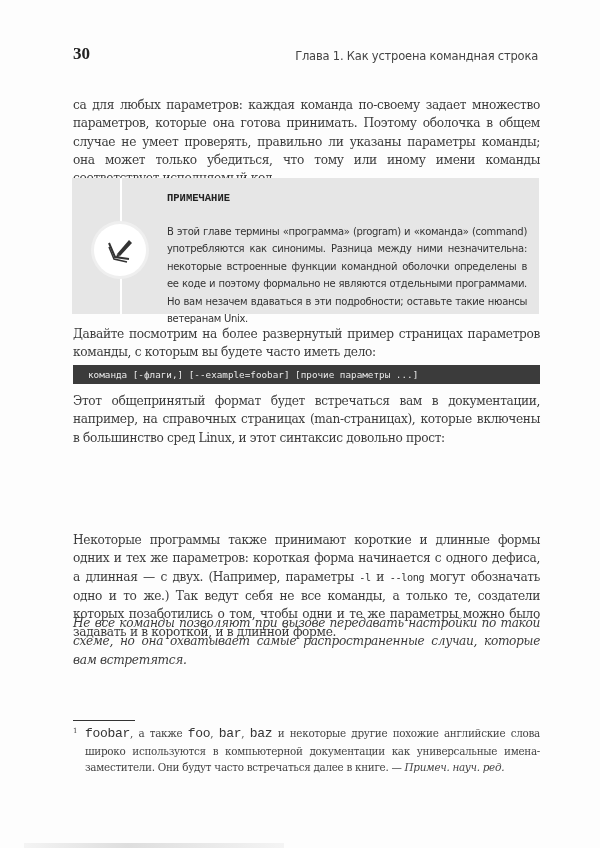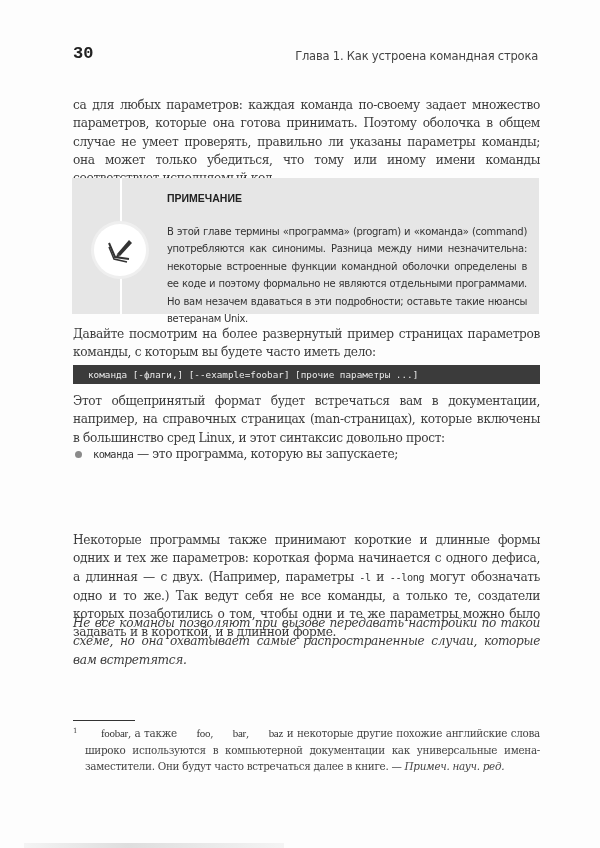--- a/index.html
+++ b/index.html
@@ -1,35 +1,35 @@
 <!DOCTYPE html>
 <html><head>
 <meta charset="utf-8">
 <style>
   html,body{margin:0;padding:0;}
   body{width:600px;height:848px;background:#fdfdfd;position:relative;overflow:hidden;color:#3a3a3a;}
-  .page-num{position:absolute;left:73px;top:44px;font-family:Liberation Mono, monospace;font-weight:bold;font-size:17px;color:#222;}
+  .page-num{position:absolute;left:73px;top:44px;font-family:Liberation Serif, serif;font-weight:bold;font-size:17px;color:#222;}
   .running-head{position:absolute;right:62px;top:49px;font-family:"DejaVu Sans",sans-serif;font-size:11.5px;color:#444;letter-spacing:-0.2px;margin-left:29px;}
   .para{position:absolute;left:73px;width:467px;font-family:"DejaVu Serif",serif;font-size:12.2px;line-height:18.3px;text-align:justify;color:#3c3c3c;letter-spacing:-0.35px;}
   .note{position:absolute;left:72px;top:178px;width:467px;height:136px;background:#e6e6e6;}
   .note-line{position:absolute;left:48px;top:0;width:2px;height:136px;background:#fff;}
   .note-circle{position:absolute;left:22px;top:46px;width:52px;height:52px;border-radius:50%;background:#fff;box-shadow:0 0 0 3px #efefef;display:flex;align-items:center;justify-content:center;}
-  .note-title{position:absolute;left:95px;top:14px;font-family:Liberation Sans, sans-serif;font-weight:bold;font-size:10.5px;color:#222;}
+  .note-title{position:absolute;left:95px;top:14px;font-family:Liberation Mono, monospace;font-weight:bold;font-size:10.5px;color:#222;}
   .note-body{position:absolute;left:95px;top:45px;width:360px;font-family:"DejaVu Sans",sans-serif;font-size:10px;line-height:17.4px;text-align:justify;color:#333;letter-spacing:-0.3px;}
   .code-block{position:absolute;left:73px;top:365px;width:467px;height:19px;background:#3b3b3b;color:#eaeaea;font-family:"DejaVu Sans Mono",monospace;font-size:9.3px;line-height:19px;padding-left:15px;box-sizing:border-box;}
   .mono{font-family:"DejaVu Sans Mono",monospace;font-size:10.2px;color:#333;}
   .list{position:absolute;left:73px;top:445px;width:467px;margin:0;padding:0;list-style:none;}
   .list li{position:relative;padding-left:20px;margin-bottom:5px;font-family:"DejaVu Serif",serif;font-size:12.2px;line-height:18.3px;text-align:justify;color:#3c3c3c;letter-spacing:-0.35px;}
   .bullet{position:absolute;left:2px;top:6px;width:7px;height:7px;border-radius:50%;background:#8a8a8a;}
   sup{font-size:7px;}
   .fn-rule{position:absolute;left:73px;top:720px;width:62px;height:1px;background:#333;}
   .footnote{position:absolute;left:73px;top:725px;width:467px;font-family:"DejaVu Serif",serif;font-size:10.4px;line-height:16.5px;color:#444;text-align:justify;letter-spacing:-0.3px;}
   .fn-mark{position:absolute;left:0;top:-2px;font-size:7px;}
   .fn-text{display:block;padding-left:12px;}
-  .fn-mono{font-family:Liberation Serif, serif;font-size:11px;color:#333;margin-left:16px;}
+  .fn-mono{font-family:Liberation Mono, monospace;font-size:13px;color:#333;}
   .shadow-bar{position:absolute;left:24px;top:843px;width:260px;height:5px;background:linear-gradient(to right,#f4f4f4,#dedede 40%,#f4f4f4);}
 </style>
 </head>
 <body>
 
 <div class="page-num">30</div>
 <div class="running-head">Глава 1. Как устроена командная строка</div>
 
 <div class="para" style="top:96px;">са для любых параметров: каждая команда по-своему задает множество параметров, которые она готова принимать. Поэтому оболочка в общем случае не умеет проверять, правильно ли указаны параметры команды; она может только убедиться, что тому или иному имени команды соответствует исполняемый код.</div>
 
@@ -47,24 +47,20 @@
   <div class="note-body">В этой главе термины «программа» (program) и «команда» (command) употребляются как синонимы. Разница между ними незначительна: некоторые встроенные функции командной оболочки определены в ее коде и поэтому формально не являются отдельными программами. Но вам незачем вдаваться в эти подробности; оставьте такие нюансы ветеранам Unix.</div>
 </div>
 
 <div class="para" style="top:325px;">Давайте посмотрим на более развернутый пример страницах параметров команды, с которым вы будете часто иметь дело:</div>
 
 <div class="code-block">команда [-флаги,] [--example=foobar] [прочие параметры ...]</div>
 
 <div class="para" style="top:392px;">Этот общепринятый формат будет встречаться вам в документации, например, на справочных страницах (man-страницах), которые включены в большинство сред Linux, и этот синтаксис довольно прост:</div>
 
 <ul class="list">
-  <li>
-    <span class="bullet"></span>
-    <span class="mono">команда</span><span> — это программа, которую вы запускаете;</span>
-  </li>
 </ul>
 
 <div class="para" style="top:531px;">
   <span>Некоторые программы также принимают короткие и длинные формы одних и тех же параметров: короткая форма начинается с одного дефиса, а длинная — с двух. (Например, параметры </span><span class="mono">-l</span><span> и </span><span class="mono">--long</span><span> могут обозначать одно и то же.) Так ведут себя не все команды, а только те, создатели которых позаботились о том, чтобы одни и те же параметры можно было задавать и в короткой, и в длинной форме.</span>
 </div>
 
 <div class="para" style="top:614px;font-style:italic;">Не все команды позволяют при вызове передавать настройки по такой схеме, но она охватывает самые распространенные случаи, которые вам встретятся.</div>
 
 <div class="fn-rule"></div>
 <div class="footnote">

